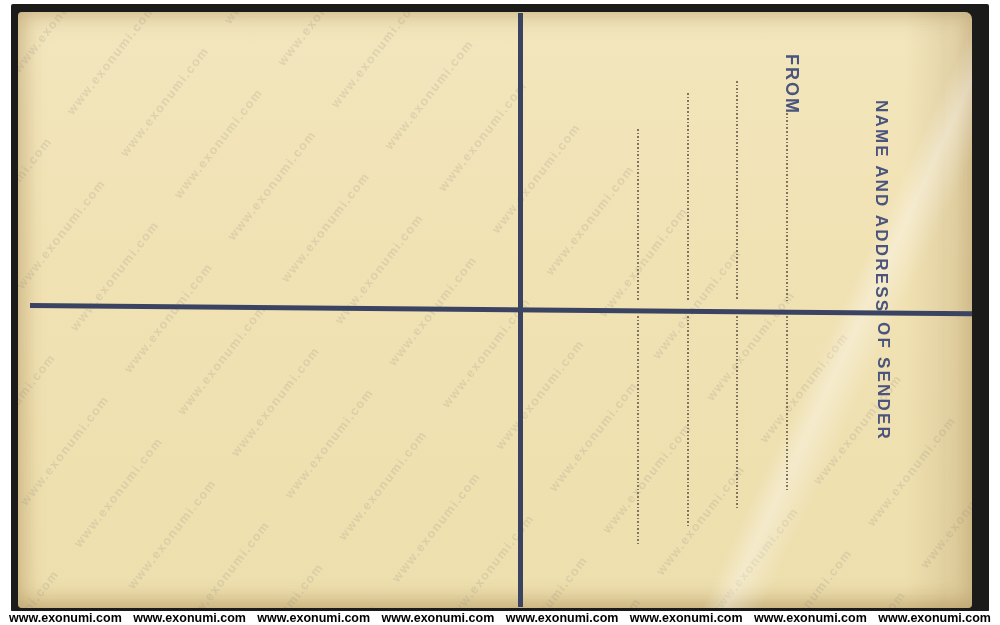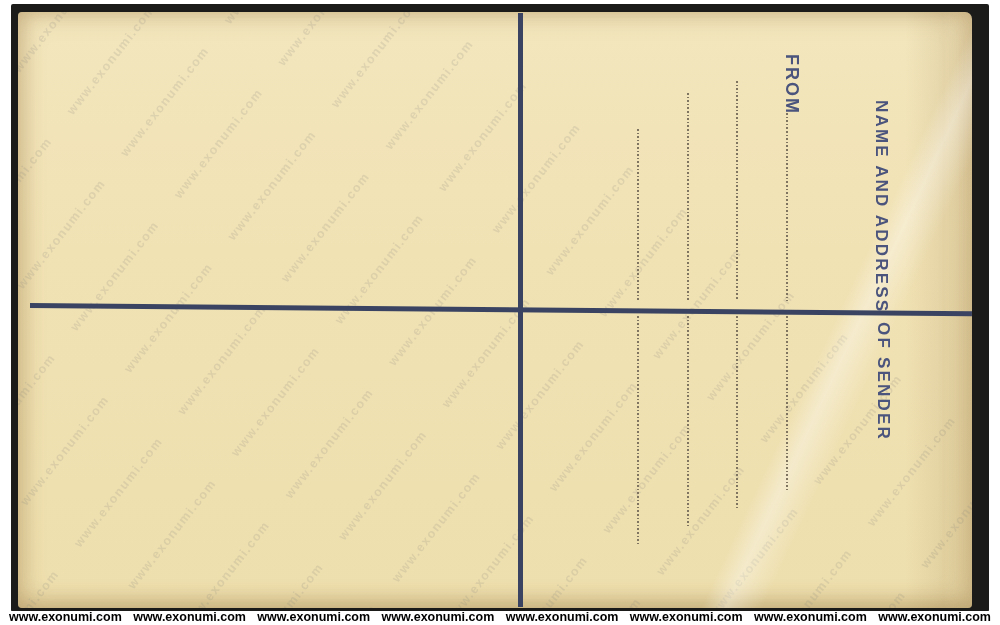--- a/index.html
+++ b/index.html
@@ -44,21 +44,21 @@
   .d3b{left:736px;top:316px;height:193px;}
   .d4b{left:786px;top:316px;height:175px;}
 
   .vtext{position:absolute;writing-mode:vertical-rl;color:var(--label);
     font-weight:700;white-space:nowrap;}
   .from-label{left:781px;top:54px;font-size:18px;letter-spacing:2px;}
   .sender-top{left:871px;top:100px;font-size:17px;letter-spacing:2.2px;}
   .sender-bottom{left:873px;top:322px;font-size:17px;letter-spacing:2.2px;}
 
   .footer{position:absolute;left:0;top:611px;width:1000px;height:14px;background:var(--page);
-    display:flex;justify-content:space-between;align-items:flex-start;padding:0 9px;}
+    display:flex;justify-content:space-between;align-items:center;padding:0 9px;}
   .footer span{font-size:12.5px;font-weight:700;color:var(--footer_text);line-height:13px;}
 </style>
 </head>
 <body>
 
 <div class="page">
 
   <div class="backdrop"></div>
 
   <div class="envelope">

